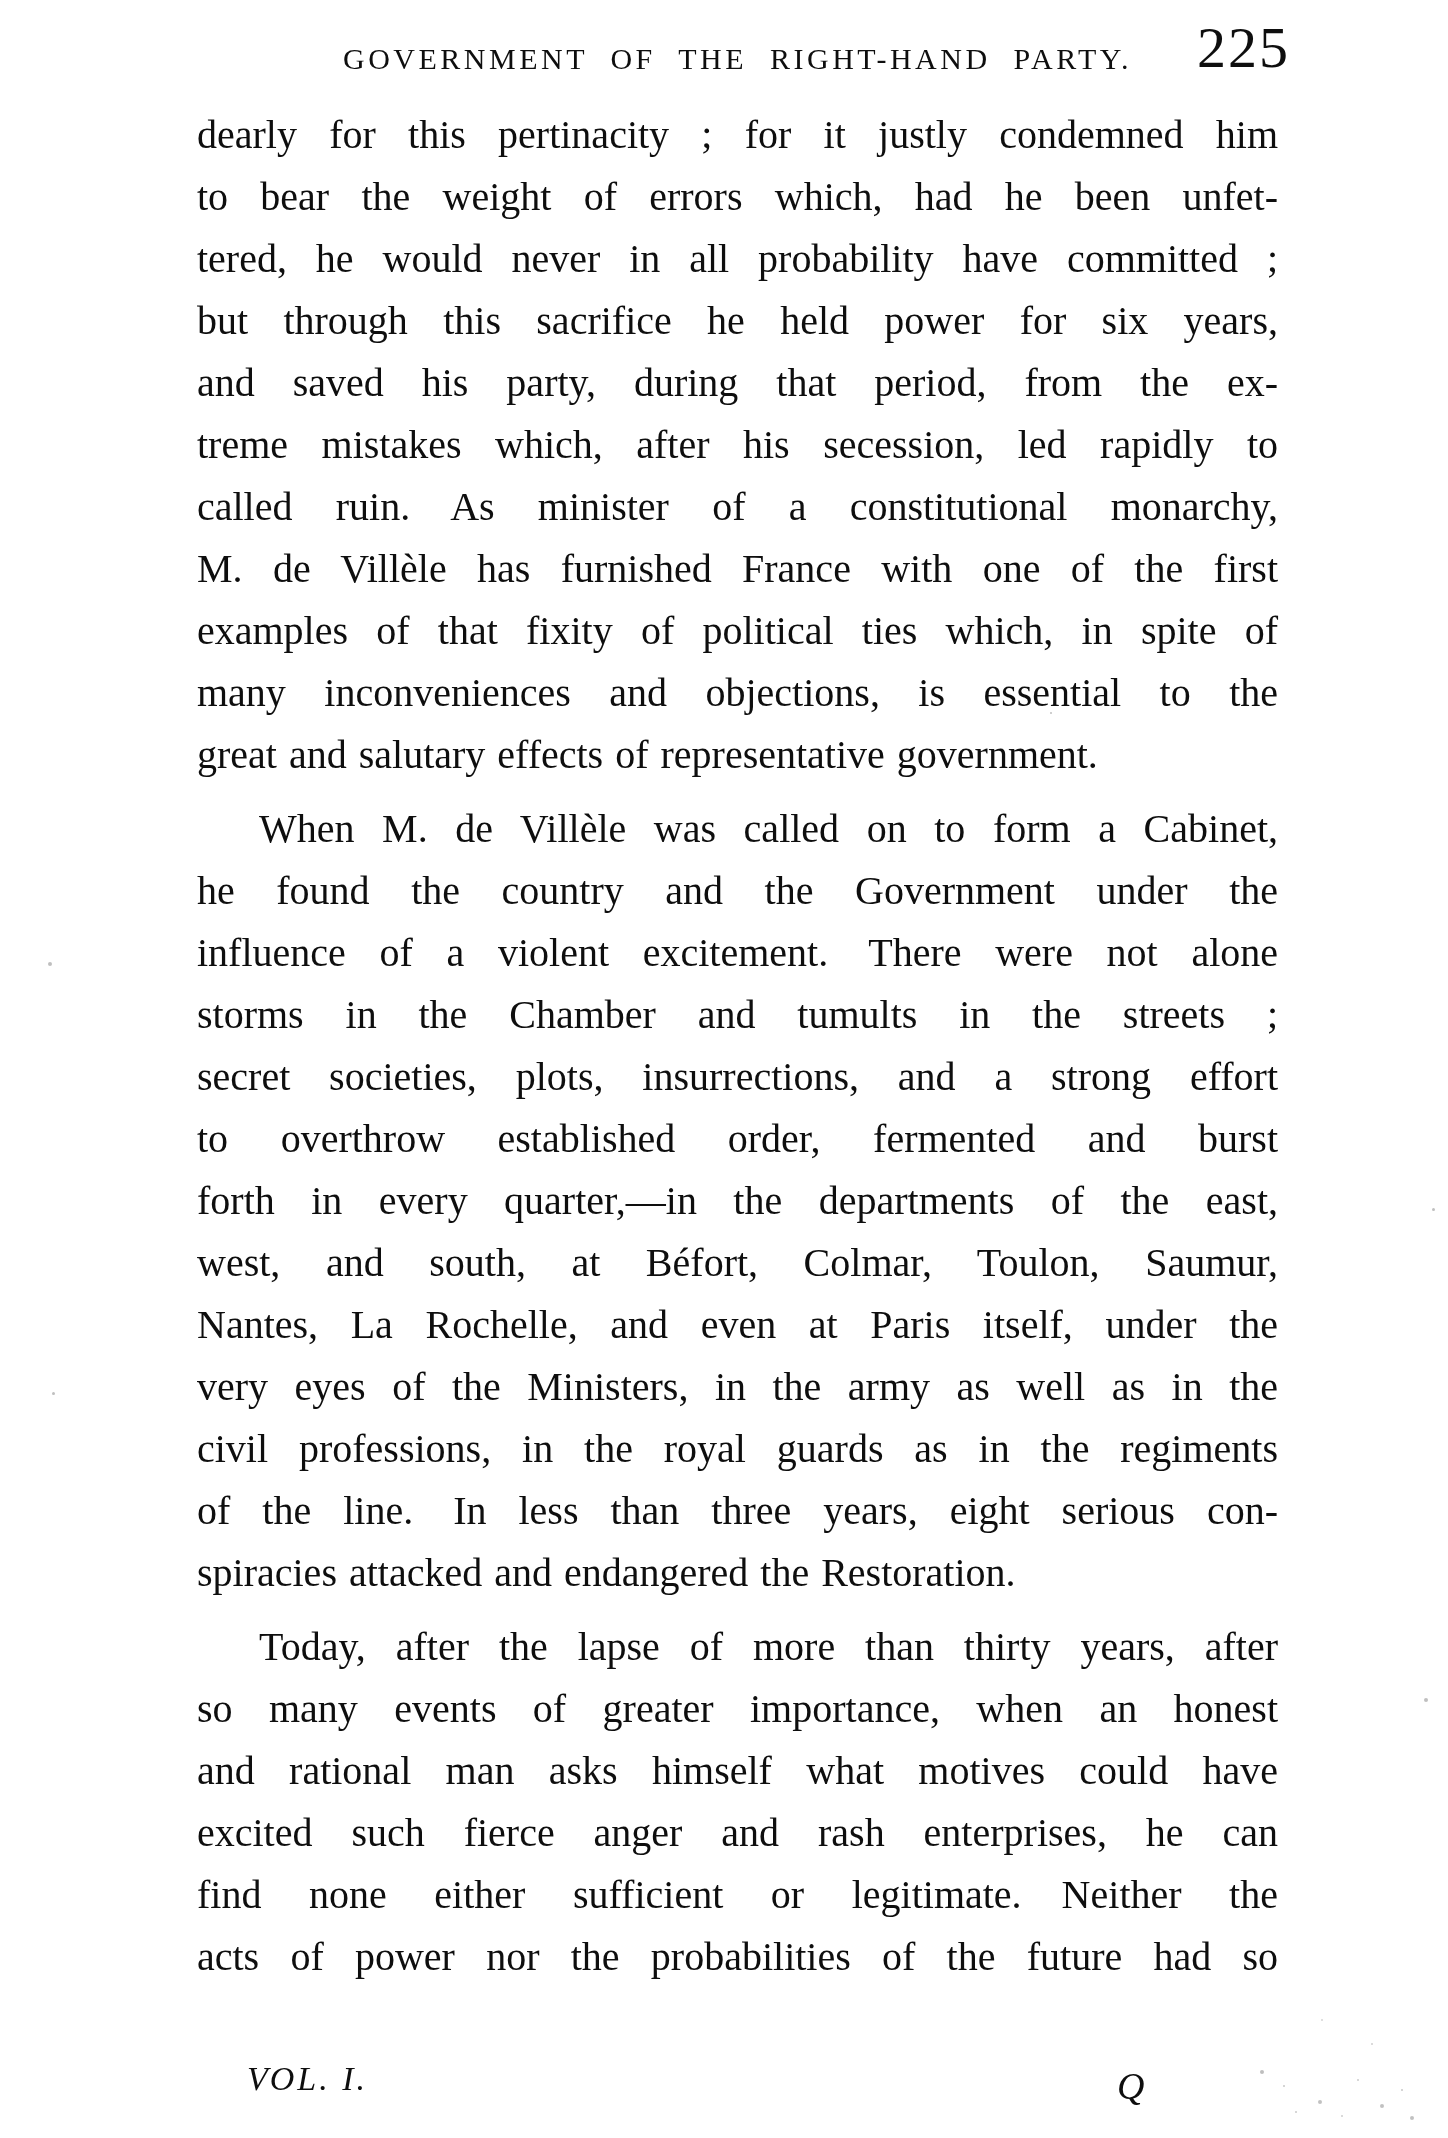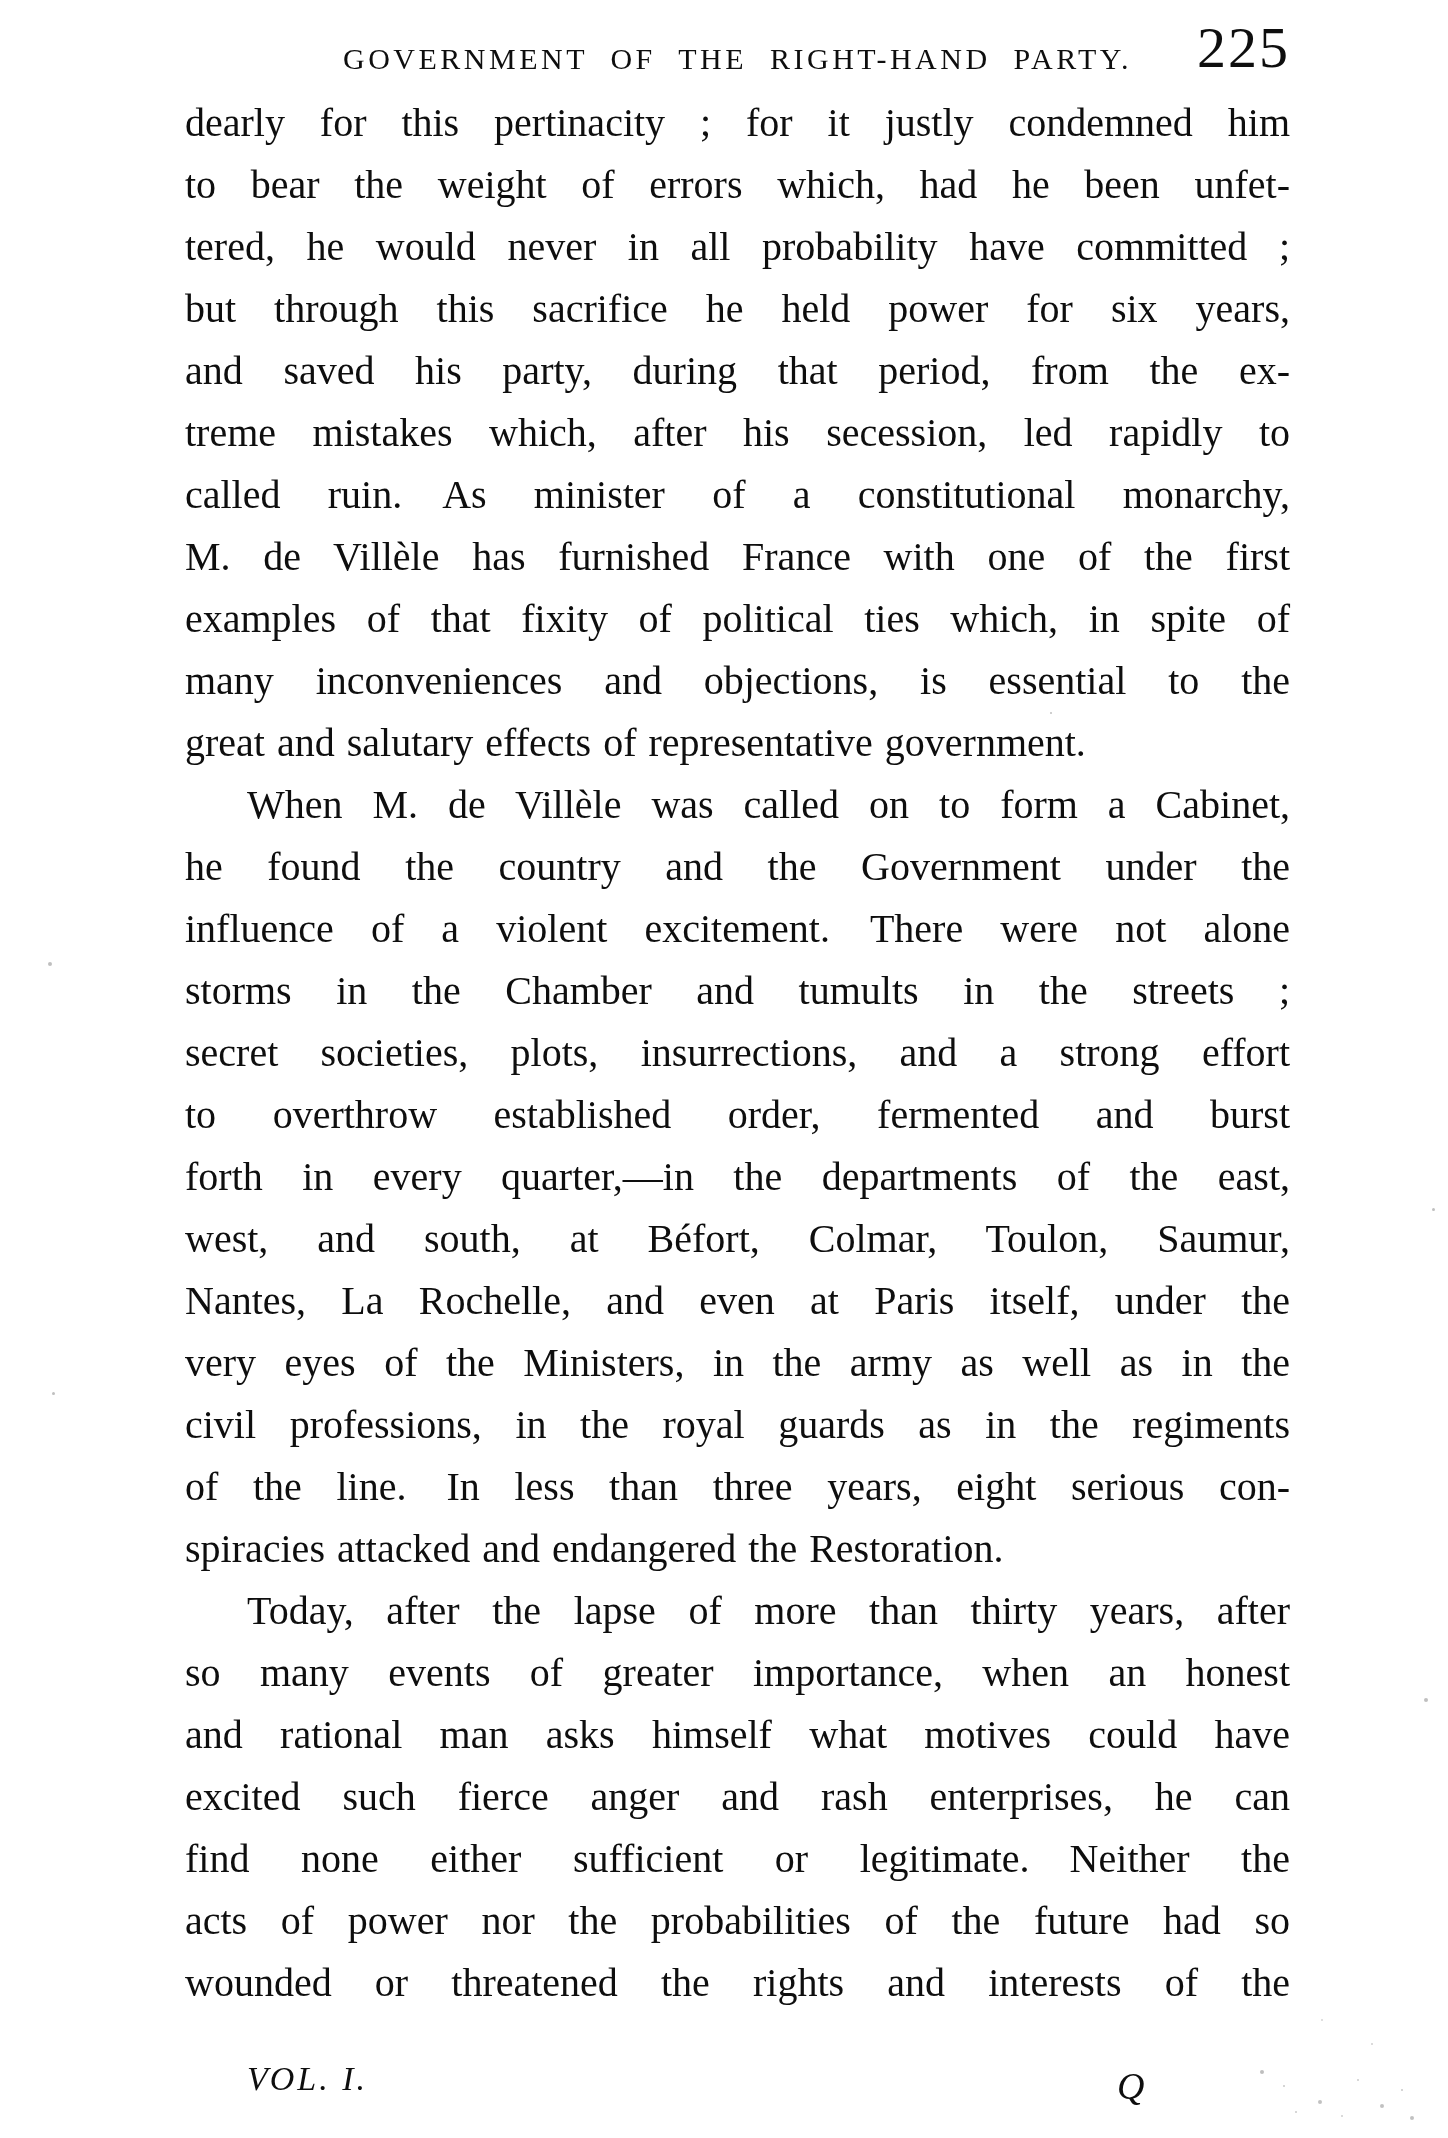--- a/index.html
+++ b/index.html
@@ -43,21 +43,21 @@
     font-size: 58px;
     letter-spacing: 2px;
   }
   
   .text-block {
     position: absolute;
     left: 185px;
     top: 92px;
     width: 1105px;
   }
-  .paragraph { margin: 0; padding: 0; }
+  .paragraph { margin: 12px; padding: 0; }
   .line {
     height: 62px;
     line-height: 62px;
     font-size: 40px;
     text-align: justify;
     text-align-last: justify;
     white-space: nowrap;
     word-spacing: 2px;
   }
   .line.indent { padding-left: 62px; }
@@ -153,21 +153,20 @@
         <div class="line">of the line. In less than three years, eight serious con-</div>
         <div class="line no-justify">spiracies attacked and endangered the Restoration.</div>
       </div>
     <div class="paragraph">
         <div class="line indent">Today, after the lapse of more than thirty years, after</div>
         <div class="line">so many events of greater importance, when an honest</div>
         <div class="line">and rational man asks himself what motives could have</div>
         <div class="line">excited such fierce anger and rash enterprises, he can</div>
         <div class="line">find none either sufficient or legitimate. Neither the</div>
         <div class="line">acts of power nor the probabilities of the future had so</div>
-        <div class="line">wounded or threatened the rights and interests of the</div>
       </div>
   </div>
 
   <div class="footer-row">
     <div class="footer-volume">VOL. I.</div>
     <div class="footer-signature">Q</div>
   </div>
 
   <div class="speckle s1"></div>
   <div class="speckle s2"></div>

